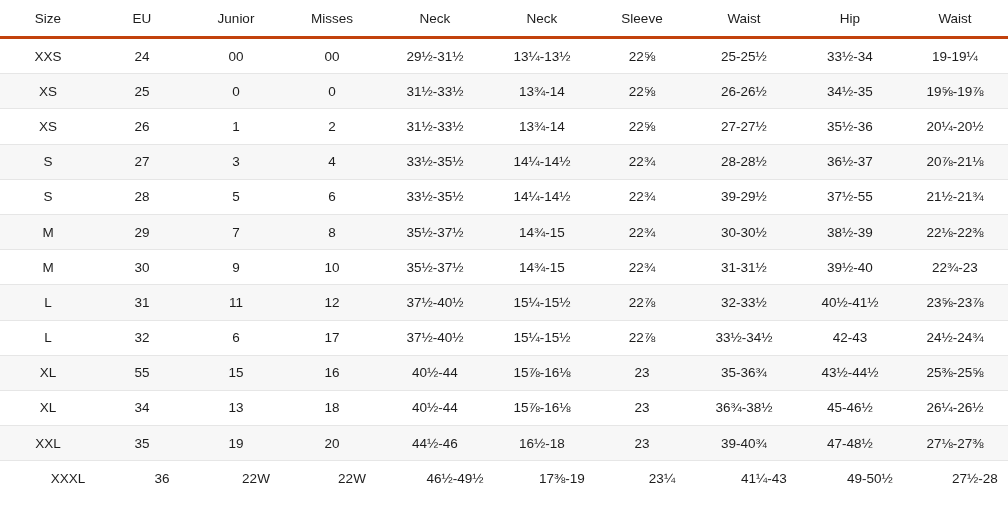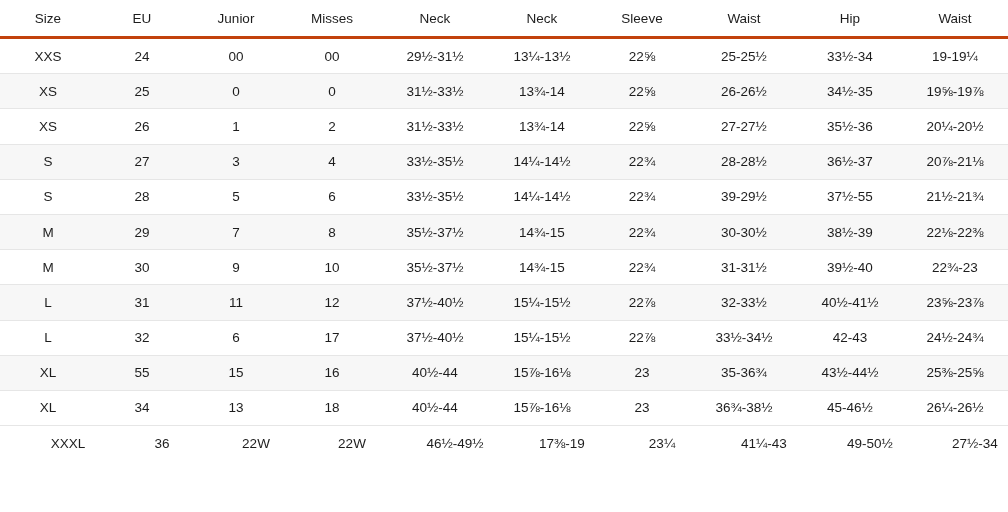--- a/index.html
+++ b/index.html
@@ -218,26 +218,38 @@
         <td>34</td>
         <td>13</td>
         <td>18</td>
         <td>40½-44</td>
         <td>15⅞-16⅛</td>
         <td>23</td>
         <td>36¾-38½</td>
         <td>45-46½</td>
         <td>26¼-26½</td>
       </tr>
+      <tr class="even-row">
+        <td>XXL</td>
+        <td>35</td>
+        <td>19</td>
+        <td>20</td>
+        <td>44½-46</td>
+        <td>16½-18</td>
+        <td>23</td>
+        <td>39-40¾</td>
+        <td>47-48½</td>
+        <td>27⅛-27⅜</td>
+      </tr>
       <tr class="odd-row">
         <td>XXXL</td>
         <td>36</td>
         <td>22W</td>
         <td>22W</td>
         <td>46½-49½</td>
         <td>17⅜-19</td>
         <td>23¼</td>
         <td>41¼-43</td>
         <td>49-50½</td>
-        <td>27½-34</td>
+        <td>27½-28</td>
       </tr>
     </tbody>
 </table>
 
 </body></html>

